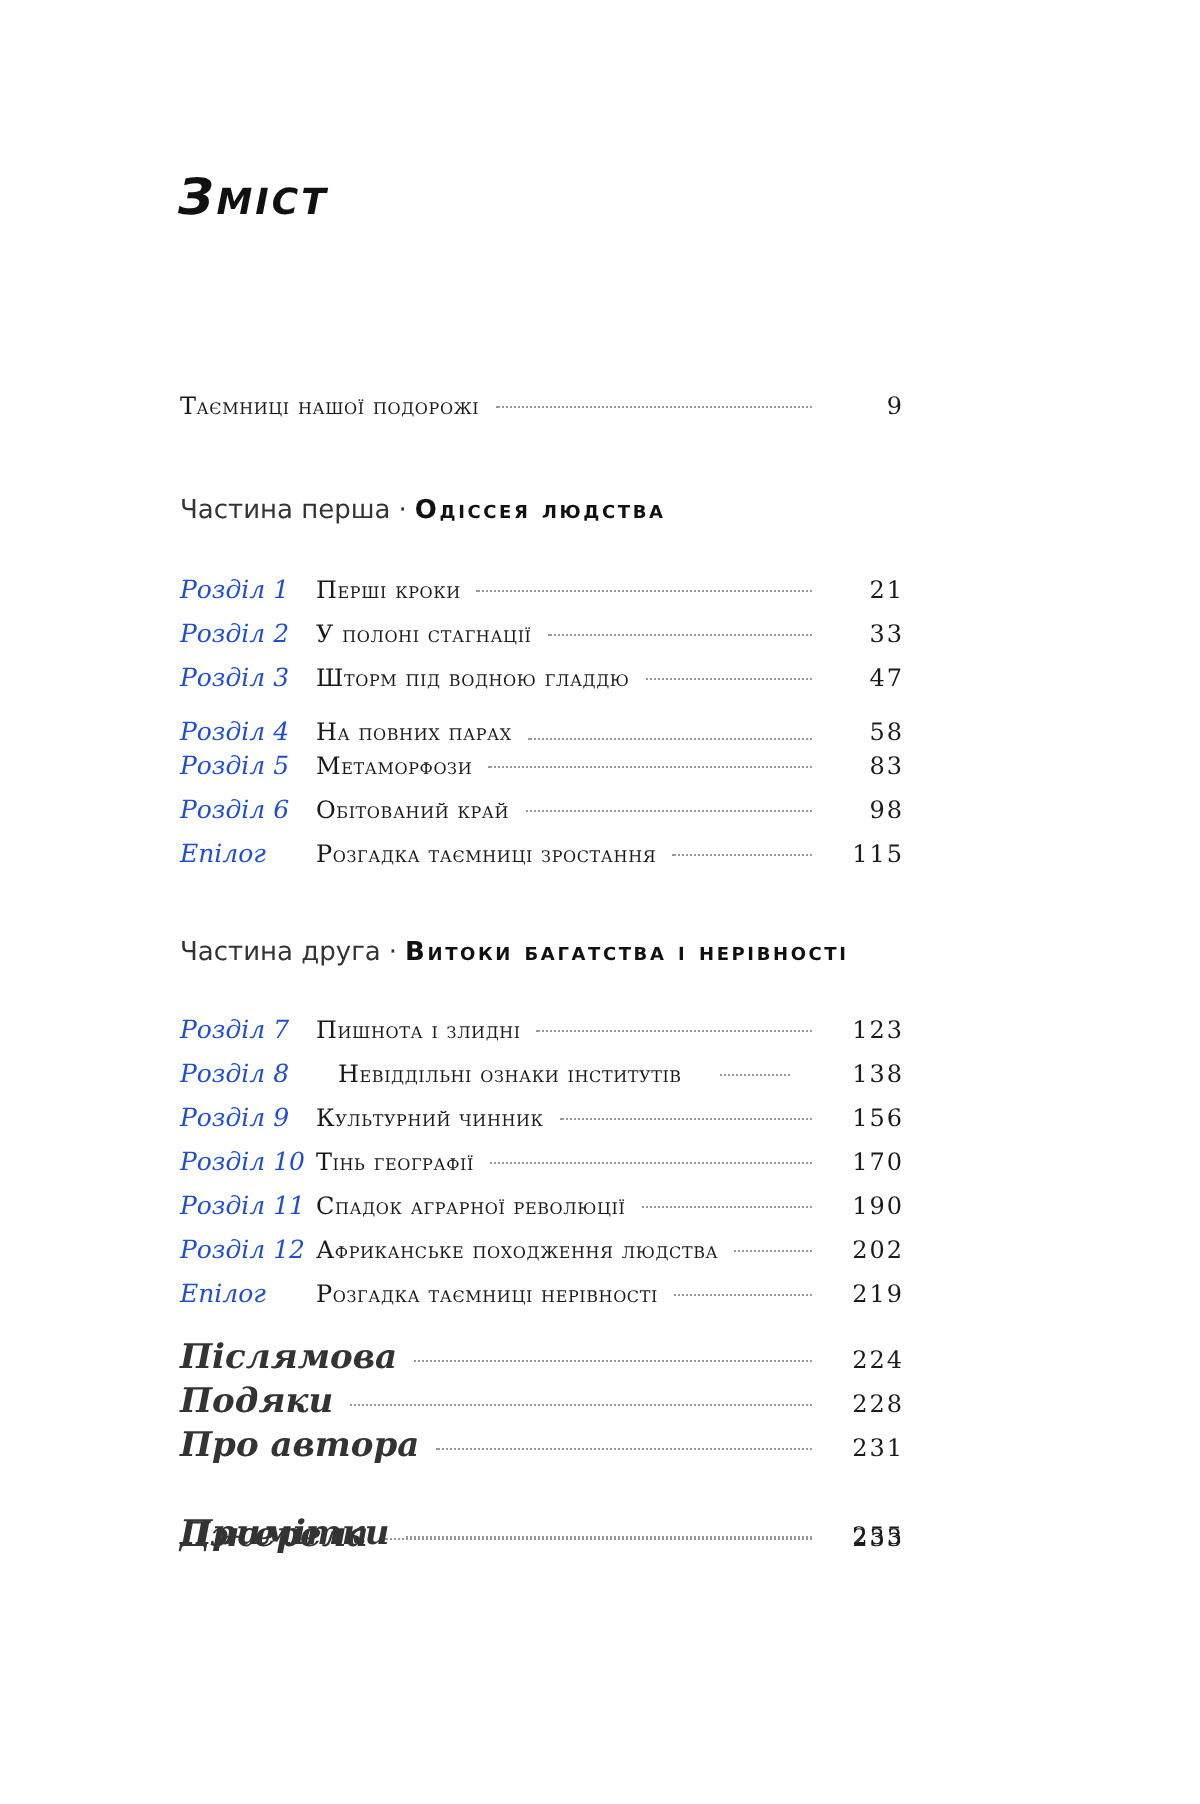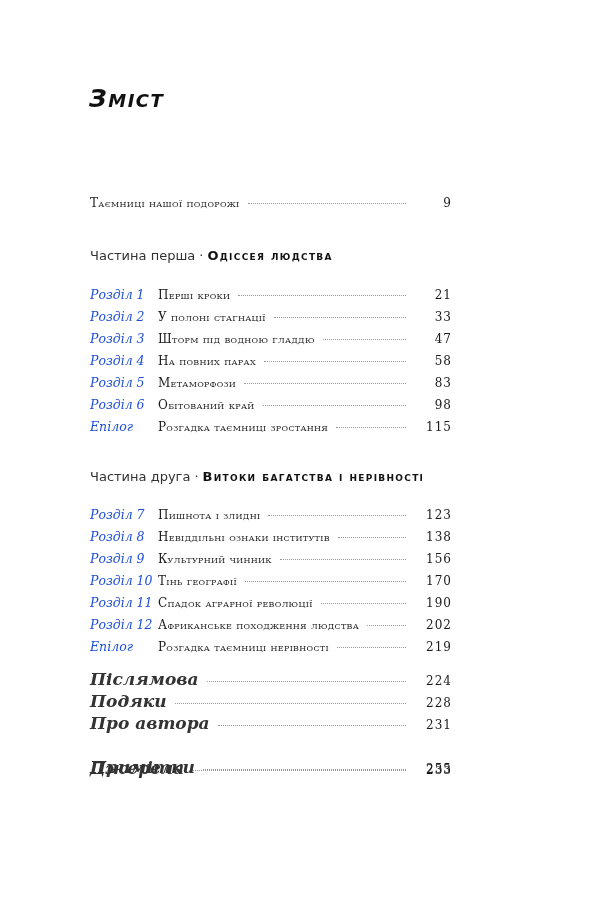--- a/index.html
+++ b/index.html
@@ -41,21 +41,21 @@
   <span class="text">У полоні стагнації</span>
   <span class="dots"></span>
   <span class="page">33</span>
 </div>
 <div class="row" style="top:331px;">
   <span class="label">Розділ 3</span>
   <span class="text">Шторм під водною гладдю</span>
   <span class="dots"></span>
   <span class="page">47</span>
 </div>
-<div class="row" style="top:353px;">
+<div class="row" style="top:353px;align-items:flex-end;">
   <span class="label">Розділ 4</span>
   <span class="text">На повних парах</span>
   <span class="dots"></span>
   <span class="page">58</span>
 </div>
 <div class="row" style="top:375px;">
   <span class="label">Розділ 5</span>
   <span class="text">Метаморфози</span>
   <span class="dots"></span>
   <span class="page">83</span>
@@ -76,21 +76,21 @@
 <div class="part" style="top:469px;">
   <span>Частина друга</span><span class="sep">·</span><span class="name">Витоки багатства і нерівності</span>
 </div>
 
 <div class="row" style="top:507px;">
   <span class="label">Розділ 7</span>
   <span class="text">Пишнота і злидні</span>
   <span class="dots"></span>
   <span class="page">123</span>
 </div>
-<div class="row" style="top:529px;">
+<div class="row" style="top:529px;gap:11px;">
   <span class="label">Розділ 8</span>
   <span class="text">Невіддільні ознаки інститутів</span>
   <span class="dots"></span>
   <span class="page">138</span>
 </div>
 <div class="row" style="top:551px;">
   <span class="label">Розділ 9</span>
   <span class="text">Культурний чинник</span>
   <span class="dots"></span>
   <span class="page">156</span>

